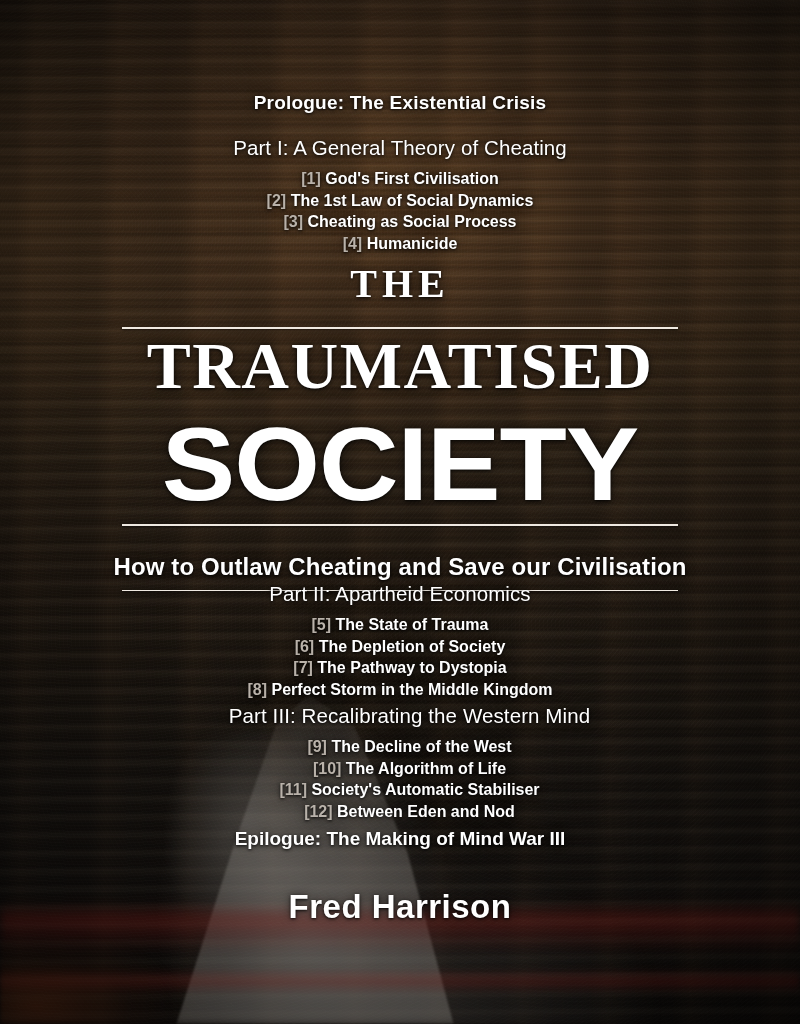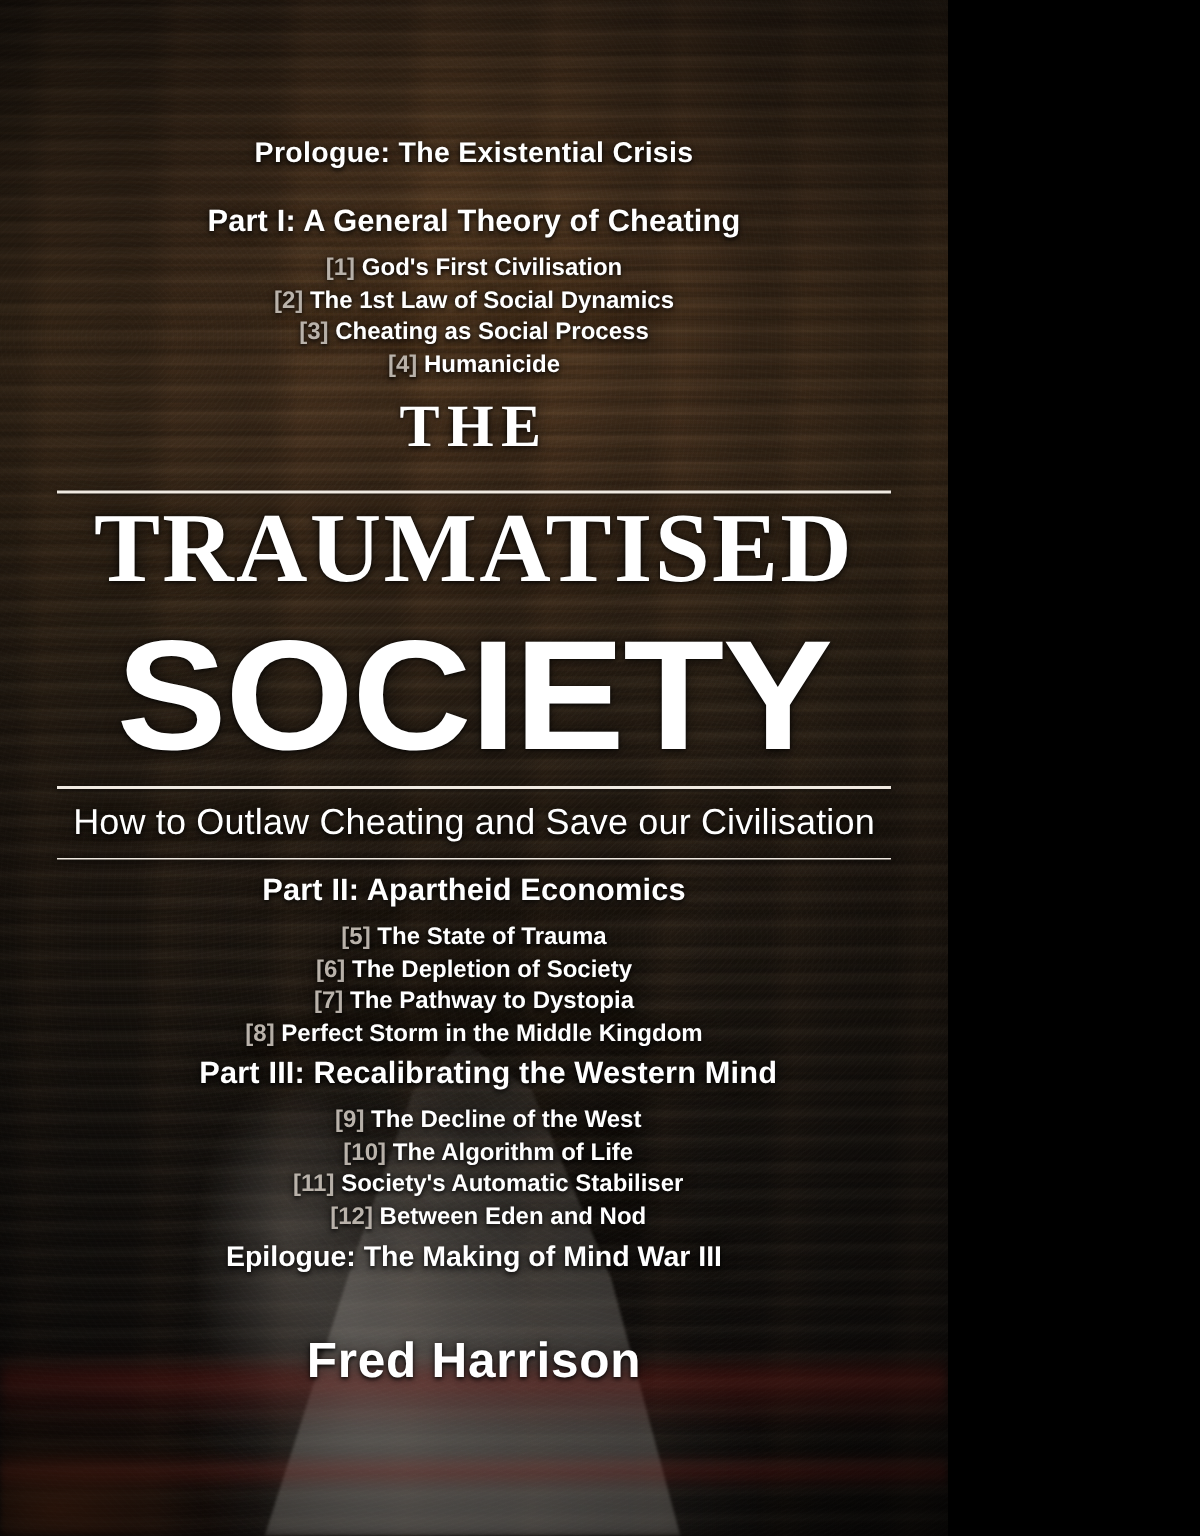--- a/index.html
+++ b/index.html
@@ -5,21 +5,21 @@
   html, body {
     margin: 0;
     padding: 0;
     background: #000;
   }
   body {
     font-family: "Liberation Sans", sans-serif;
   }
   .cover {
     position: relative;
-    width: 632px;
+    width: 800px;
     height: 1024px;
     overflow: hidden;
     background: #7f1d1d;
     color: #ffffff;
   }
   
   .bg-base {
     position: absolute;
     inset: 0;
     background:
@@ -164,21 +164,21 @@
     position: absolute;
     top: 92px;
     left: 0; right: 0;
     font-size: 19px;
     font-weight: bold;
     letter-spacing: 0.2px;
   }
   .part-block { position: absolute; left: 0; right: 0; }
   .part-title {
     font-size: 20.5px;
-    font-weight: bold;
+    font-weight: normal;
     margin-bottom: 8px;
     letter-spacing: 0.1px;
   }
   .chapter {
     font-size: 16px;
     font-weight: bold;
     line-height: 21.5px;
     letter-spacing: 0px;
   }
   .chapter .num {
@@ -238,23 +238,24 @@
   .society {
     font-size: 104px;
     font-weight: bold;
     letter-spacing: -1px;
     line-height: 108px;
     transform: scaleX(1.06);
     padding: 2px 0 6px;
   }
   .subtitle {
     font-size: 24px;
-    font-weight: normal;
+    font-weight: bold;
     letter-spacing: 0.1px;
     padding: 9px 0 9px;
+    margin-top: 18px;
   }
 </style>
 </head>
 <body>
 
 <div class="cover">
 
   <div class="bg-base"></div>
   <div class="bg-vert"></div>
   <div class="bg-stripes"></div>

